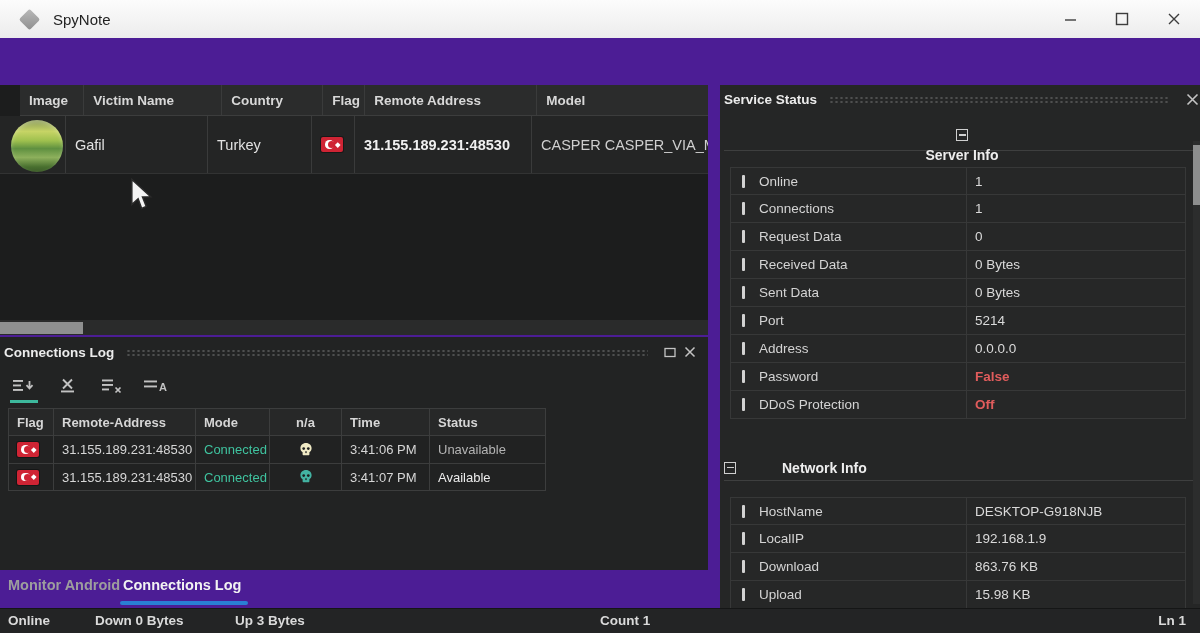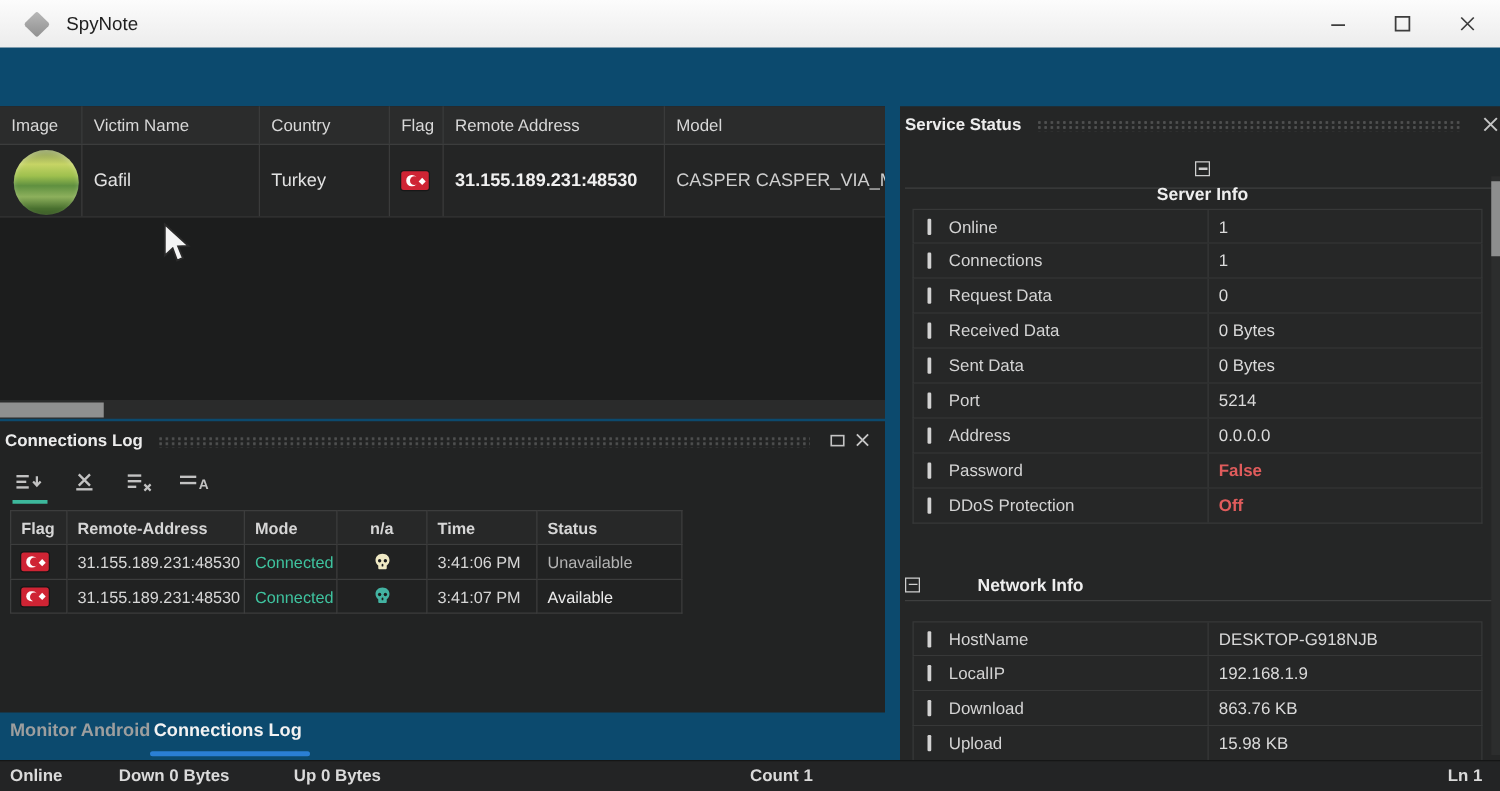--- a/index.html
+++ b/index.html
@@ -1,38 +1,38 @@
 <!DOCTYPE html>
 <html><head>
 <meta charset="utf-8">
 <style>
   * { margin:0; padding:0; box-sizing:border-box; }
   html,body { width:1200px; height:633px; overflow:hidden; }
   body { font-family:"Liberation Sans","DejaVu Sans",sans-serif; background:#1d1e1e; }
-  .app { position:relative; width:1200px; height:633px; background:#0c4a6e;padding-left:33px; }
+  .app { position:relative; width:1200px; height:633px; background:#4c1d95;padding-left:33px; }
 
   
   .titlebar { position:absolute; top:0; left:0; right:0; height:38px;
     background:linear-gradient(#fcfcfc,#ececec); display:flex; align-items:center; }
   .app-icon { width:15px; height:15px; background:linear-gradient(135deg,#b9b9b9,#8f8f8f);
     transform:rotate(45deg); margin-left:22px; border-radius:2px; flex:0 0 auto; }
   .win-title { margin-left:16px; font-size:15px; color:#1f1f1f; }
   .win-controls { margin-left:auto; display:flex; height:100%; }
   .win-btn { width:52px; height:100%; display:flex; align-items:center; justify-content:center; }
 
   
   .menubar { position:absolute; top:38px; left:0; right:0; height:40px; background:#272828;
     display:flex; align-items:center; padding-left:22px; gap:30px;
     border-bottom:1px solid #161717; }
   .menu-item { color:#d2d2d2; font-size:14.5px; }
 
   
   .victims { position:absolute; top:85px; left:0; width:708px; height:235px; background:#1c1d1d; }
   .v-head { display:flex; height:31px; background:#2b2c2c; border-bottom:1px solid #3c3d3d;
-    align-items:flex-start; color:#d8d8d8; font-size:13.5px; font-weight:normal; }
+    align-items:flex-start; color:#d8d8d8; font-size:13.5px; font-weight:bold;margin-left:20px; }
   .v-head > div, .v-row > div { padding-left:9px; border-right:1px solid #3a3b3b;
     height:100%; display:flex; align-items:center; overflow:hidden; white-space:nowrap; }
   .c-img{width:66px;} .c-name{width:142px;} .c-country{width:104px;} .c-flag{width:43px;}
   .c-remote{width:177px;} .c-model{width:176px; border-right:none !important;}
   .v-row { display:flex; height:58px; background:#242525; border-bottom:1px solid #323333;
     color:#e2e2e2; font-size:14.5px; }
   .avatar { width:52px; height:52px; border-radius:50%; margin:3px 0 0 2px;
     background:linear-gradient(180deg,#8a9a58 0%,#c6d465 22%,#9ec04e 40%,#5f9040 55%,#8db05c 72%,#49702f 90%,#3c5b28 100%);
     box-shadow:inset 0 2px 4px rgba(255,255,255,.25); flex:0 0 auto; }
   .remote-val { font-weight:bold; color:#f0f0f0; }
@@ -423,18 +423,18 @@
     </div>
 
     <div class="vscroll">
       <div class="vthumb"></div>
     </div>
   </div>
 
   <div class="statusbar">
     <span class="sb-item sb-online">Online</span>
     <span class="sb-item sb-down">Down 0 Bytes</span>
-    <span class="sb-item sb-up">Up 0 Bytes</span>
+    <span class="sb-item sb-up">Up 3 Bytes</span>
     <span class="sb-item sb-count">Count 1</span>
     <span class="sb-item sb-ln">Ln 1</span>
   </div>
 
 </div>
 
 </body></html>

